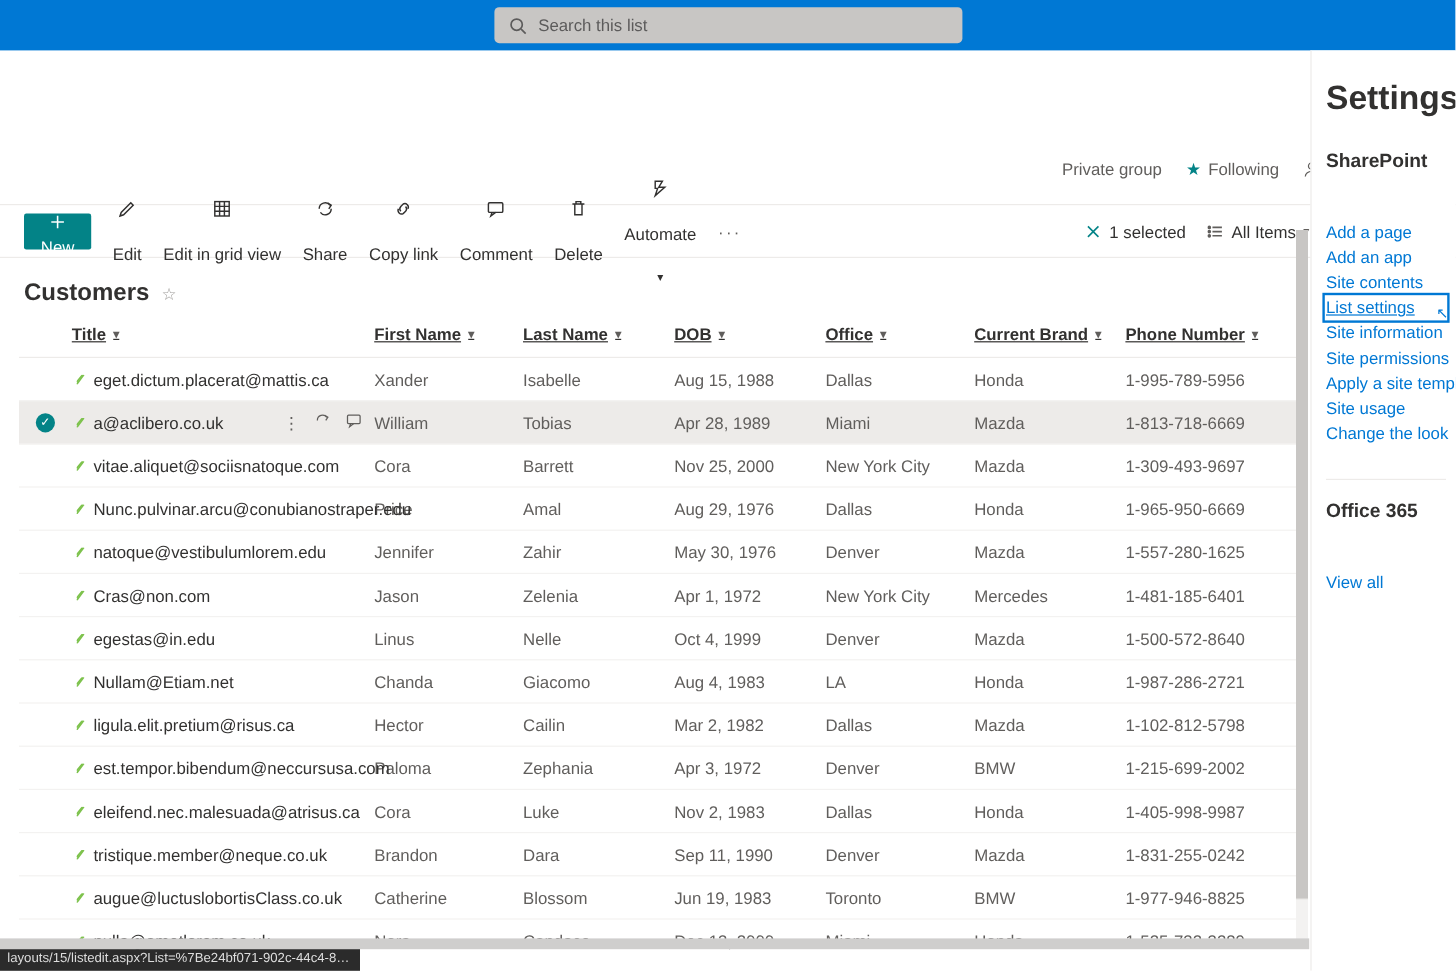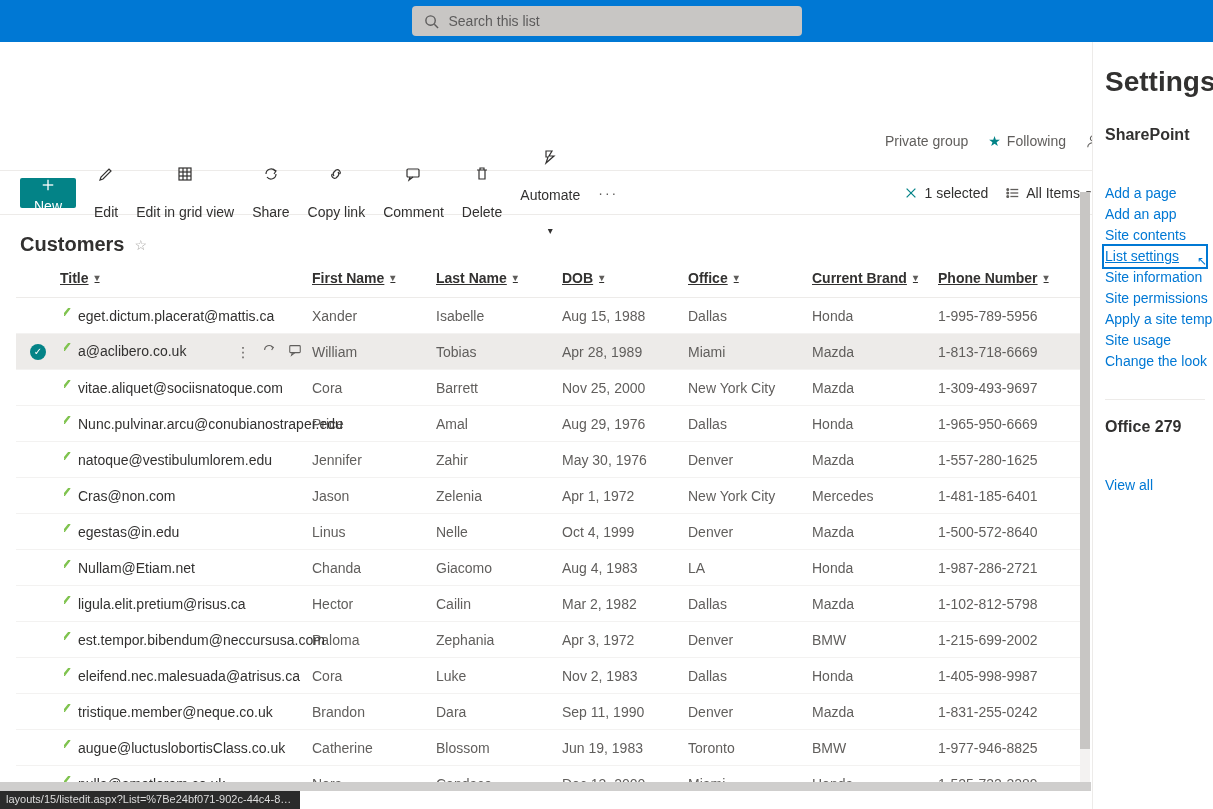--- a/index.html
+++ b/index.html
@@ -32,21 +32,21 @@
   .fav-icon { color: #a19f9d; font-size: 14px; }
 
   .table-area { position: absolute; top: 258px; left: 16px; right: 123px; bottom: 18px; overflow: auto; }
   .thead { display: grid; grid-template-columns: 44px 252px 124px 126px 126px 124px 126px 138px 30px; align-items: center; height: 40px; font-size: 14px; color: #323130; font-weight: 600; border-bottom: 1px solid #edebe9; }
   .thead .col { display: flex; align-items: center; gap: 6px; text-decoration: underline; }
   .thead .chev { font-size: 10px; color: #605e5c; }
   .add-col { color: #605e5c; justify-content:center; }
 
   .row { display: grid; grid-template-columns: 44px 252px 124px 126px 126px 124px 126px 138px 30px; align-items: center; height: 36px; font-size: 14px; color: #323130; border-bottom: 1px solid #f3f2f1; }
   .row .cell { white-space: nowrap; overflow: hidden; text-overflow: ellipsis; color: #605e5c; }
-  .row .title-cell { color: #323130; display:flex; align-items:flex-start; gap:6px; position:relative; padding-left:4px; }
+  .row .title-cell { color: #323130; display:flex; align-items:center; gap:6px; position:relative; padding-left:4px; }
   .corner { width:8px; height:8px; display:inline-block; }
   .corner svg { display:block; }
   .row.selected { background: #edebe9; }
   .sel-check { display:flex; align-items:center; justify-content:center; }
   .sel-circle { width:16px; height:16px; border-radius:50%; background:#038387; display:flex; align-items:center; justify-content:center; color:#fff; font-size:10px; }
   .row-actions { display:flex; gap:12px; align-items:center; color:#605e5c; margin-left:auto; padding-right:10px; }
   .row-actions span { font-size:14px; }
 
   .side-panel { position: absolute; top: 42px; right: 0; width: 121px; bottom: 0; border-left: 1px solid #edebe9; background: #fff; padding: 24px 8px 10px 12px; overflow:hidden; }
   .side-panel h2 { font-size: 28px; font-weight: 600; margin-bottom: 28px; }
@@ -523,21 +523,21 @@
       <a href="#">Add an app</a>
       <a href="#">Site contents</a>
       <a href="#" class="highlight">List settings<span class="cursor-ptr">↖</span></a>
       <a href="#">Site information</a>
       <a href="#">Site permissions</a>
       <a href="#">Apply a site template</a>
       <a href="#">Site usage</a>
       <a href="#">Change the look</a>
     </div>
   <hr>
-  <h3>Office 279</h3>
+  <h3>Office 365</h3>
   <div class="side-links">
     <a href="#">View all</a>
   </div>
 </div>
 
 <div class="scrollbar-v">
     <div class="scroll-thumb"></div>
   </div>
 <div class="scrollbar-h"></div>
 

